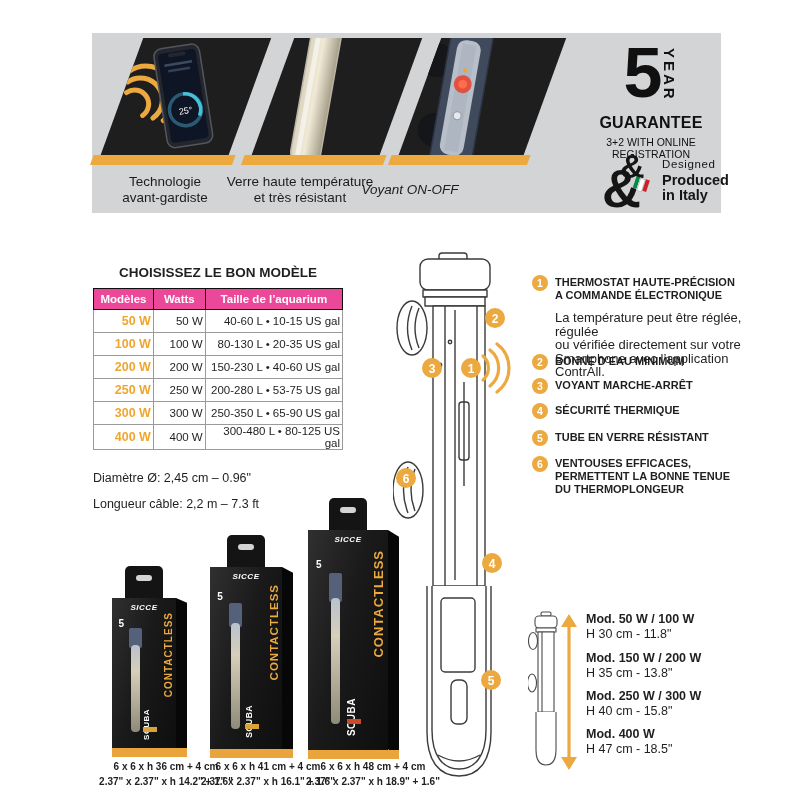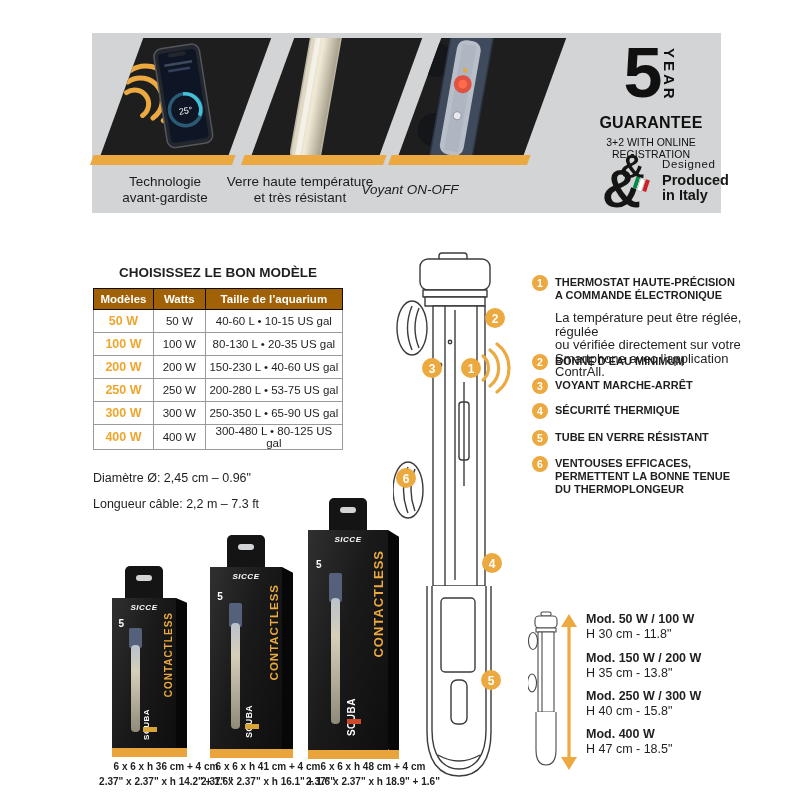--- a/index.html
+++ b/index.html
@@ -32,22 +32,22 @@
   .flag i { display:block; width:4px; height:12px; }
   .mtext { position:absolute; left:58px; top:8px; line-height:1; }
   .mt1 { font-size:11.5px; letter-spacing:0.6px; }
   .mt2 { font-size:14.5px; font-weight:bold; margin-top:2px; }
   .mt3 { font-size:14.5px; font-weight:bold; margin-top:1px; }
 
   
   #tblwrap { left:93px; top:253px; width:250px; }
   .tbl-title { text-align:center; font-size:13.5px; font-weight:bold; margin-bottom:8px;margin-top:12px; }
   #tblwrap table { border-collapse:collapse; width:250px; }
-  #tblwrap th { background:#a16207; color:#fff; font-size:11.5px; padding:4px 2px; border:1px solid #0d0d0d; }
-  #tblwrap td { border:1px solid #9a9a9a; font-size:11.5px; text-align:center; height:22px; padding:0 2px; }
+  #tblwrap th { background:#ec4899; color:#fff; font-size:11.5px; padding:4px 2px; border:1px solid #0d0d0d; }
+  #tblwrap td { border:1px solid #9a9a9a; font-size:11.5px; text-align:right; height:22px; padding:0 2px; }
   #tblwrap td.model { color:#F0A62E; font-weight:bold; font-size:12.5px; }
   .note { font-size:12.5px; }
 
   
   .feat { position:absolute; left:532px; display:flex; gap:7px; width:230px; }
   .fnum { flex:0 0 16px; width:16px; height:16px; border-radius:50%; background:#EBA93F; color:#fff;
           font-size:10.5px; font-weight:bold; text-align:center; line-height:16px; margin-top:-1px; }
   .ftitle { font-size:11px; font-weight:bold; line-height:13px; }
   .fbody { font-size:13px; line-height:13.5px; margin-top:9px; }
 

